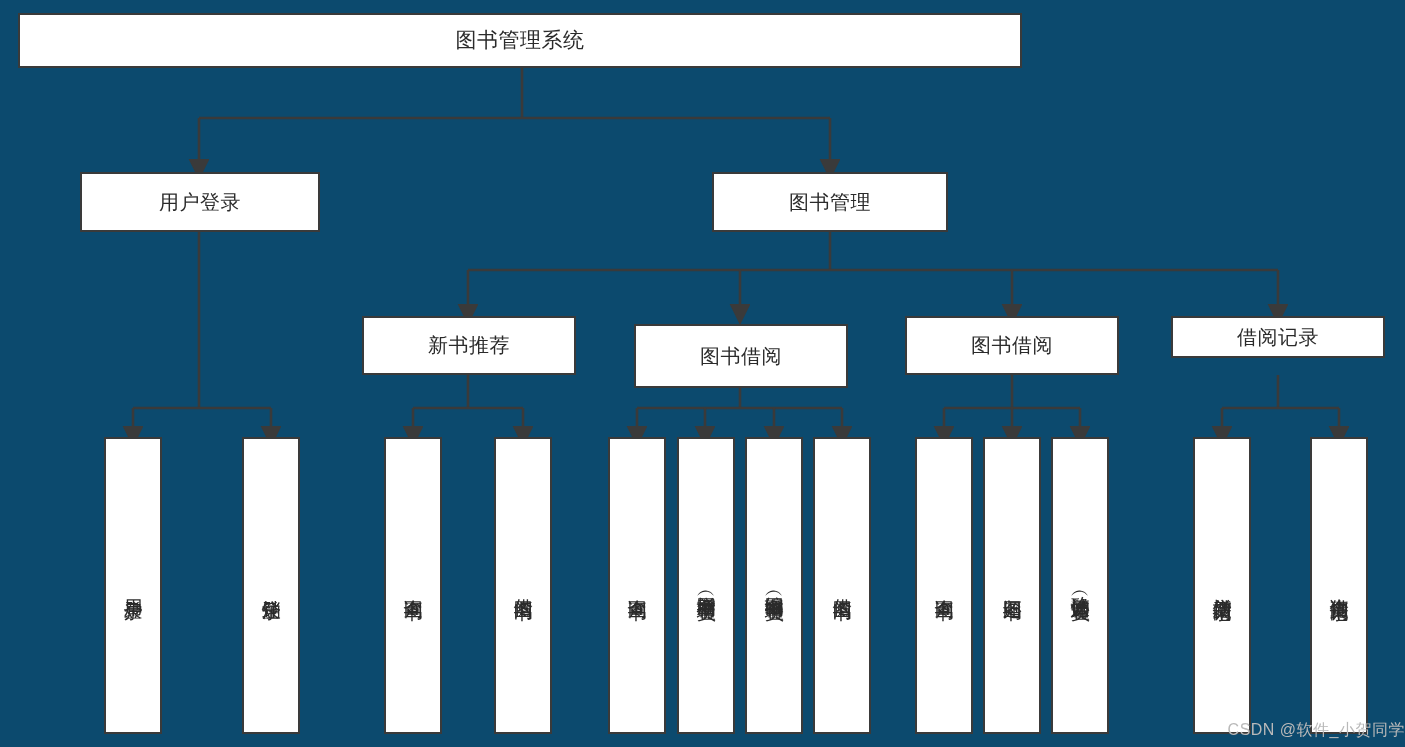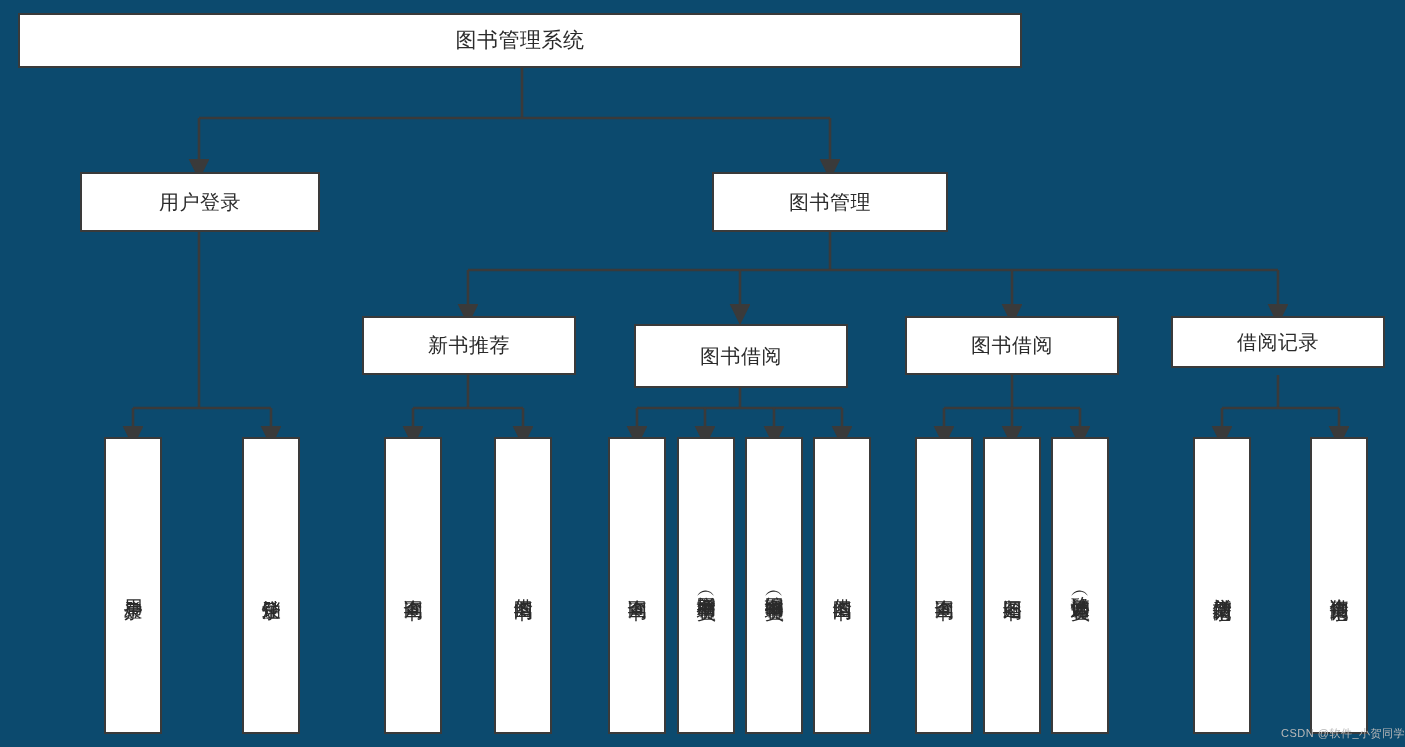--- a/index.html
+++ b/index.html
@@ -54,21 +54,21 @@
     line-height: 1.08;
     letter-spacing: 1px;
     white-space: nowrap;
     text-align: left;
   }
   .node-root .label { font-size: 21px; }
   #watermark {
     position: absolute;
     right: 8px;
     bottom: 6px;
-    font-size: 11px;
+    font-size: 16px;
     color: #b9b9b9;
     letter-spacing: 0.5px;
     white-space: nowrap;
     user-select: none;
   }
 </style>
 </head>
 <body>
 
 <div id="canvas">
@@ -137,21 +137,21 @@
 
   <div class="node node-h" style="left:712px; top:172px; width:236px; height:60px;">
     <span class="label">图书管理</span>
   </div>
   <div class="node node-h" style="left:634px; top:324px; width:214px; height:64px;">
     <span class="label">图书借阅</span>
   </div>
   <div class="node node-h" style="left:905px; top:316px; width:214px; height:59px;">
     <span class="label">图书借阅</span>
   </div>
-  <div class="node node-h" style="left:1171px; top:316px; width:214px; height:52px;">
+  <div class="node node-h" style="left:1171px; top:316px; width:214px; height:42px;">
     <span class="label">借阅记录</span>
   </div>
 
   <div class="node node-v" style="left:104px; top:437px; width:58px; height:297px;">
     <span class="label">用户登录</span>
   </div>
   <div class="node node-v" style="left:242px; top:437px; width:58px; height:297px;">
     <span class="label">注销登录</span>
   </div>
 

